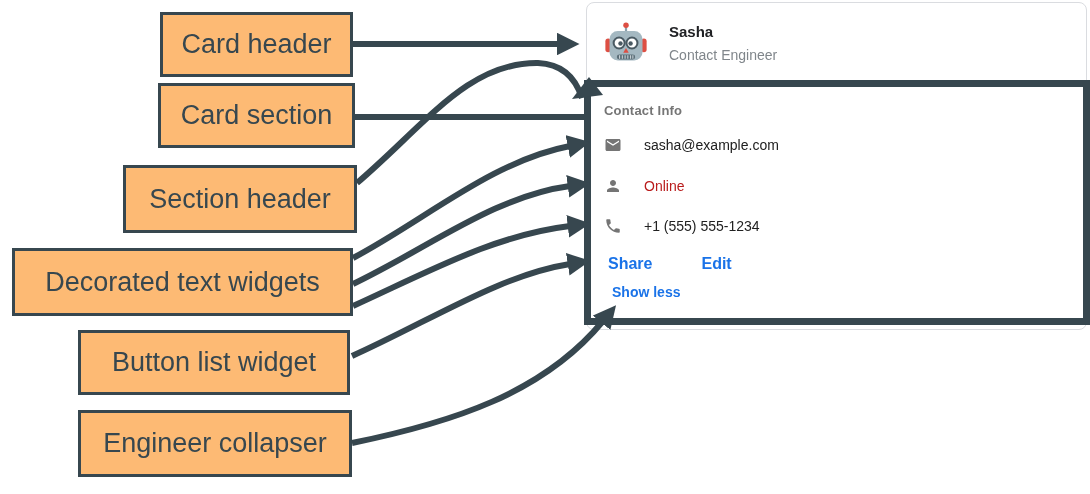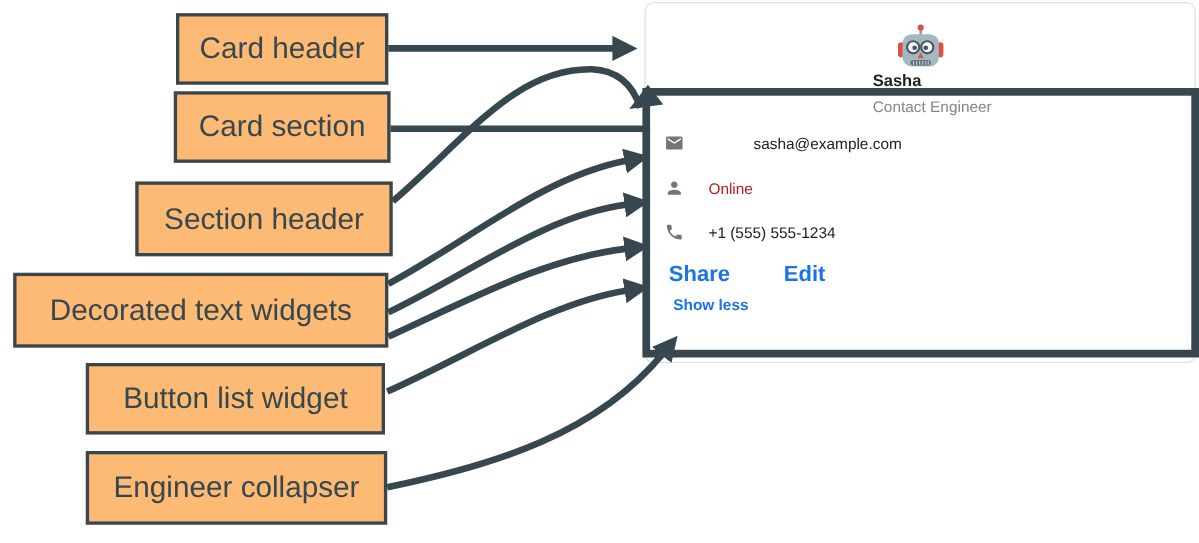--- a/index.html
+++ b/index.html
@@ -36,21 +36,20 @@
     border: 1px solid #dadce0;
     border-radius: 8px;
     z-index: 1;
   }
   .card-header {
     position: absolute;
     left: 0; top: 0; width: 100%;
     display: flex;
     align-items: center;
     padding: 18px 16px 0 17px;
-    flex-direction: column;
   }
   .avatar { width: 44px; height: 44px; flex: 0 0 44px; }
   .header-text { margin-left: 21px; }
   .name { font-size: 15px; font-weight: 700; color: #202124; }
   .role { font-size: 14px; color: #80868b; margin-top: 7px; }
 
   .section-outline {
     position: absolute;
     left: 584px; top: 80px;
     width: 506px; height: 245px;
@@ -71,33 +70,33 @@
     line-height: 15px;
     letter-spacing: .2px;
   }
   .dt-row {
     display: flex;
     align-items: center;
     height: 18px;
   }
   .dt-row .icon { width: 18px; height: 18px; flex: 0 0 18px; }
   .dt-row .dt-text { margin-left: 22px; font-size: 14px; color: #212121; line-height: 18px; }
-  .row-email  { margin-top: 18px; gap: 41px; }
+  .row-email  { margin-top: 18px; }
   .row-online { margin-top: 23px; }
   .row-phone  { margin-top: 22px; }
 
   .button-row {
     margin-top: 20px;
     height: 18px;
     display: flex;
     align-items: center;
     margin-left: 4px;
   }
   .text-button {
-    font-size: 20px;
+    font-size: 16px;
     font-weight: 700;
     color: #1a73e8;
     line-height: 18px;
     cursor: pointer;
   }
   .text-button + .text-button { margin-left: 49px; }
   .collapser {
     margin-top: 10px;
     margin-left: 8px;
     font-size: 14px;
@@ -161,20 +160,21 @@
       <div class="header-text">
         <div class="name">Sasha</div>
         <div class="role">Contact Engineer</div>
       </div>
     </div>
   </div>
 
   <div class="section-outline"></div>
 
   <div class="section-content">
+    <div class="section-header">Contact Info</div>
 
     <div class="dt-row row-email">
       <span class="icon">
         <svg viewBox="0 0 24 24" width="18" height="18" fill="#757575">
             <path d="M20 4H4c-1.1 0-1.99.9-1.99 2L2 18c0 1.1.9 2 2 2h16c1.1 0 2-.9 2-2V6c0-1.1-.9-2-2-2zm0 4l-8 5-8-5V6l8 5 8-5v2z"></path>
           </svg>
       </span>
       <span class="dt-text" style="color: rgb(33, 33, 33);">sasha@example.com</span>
     </div>
 

